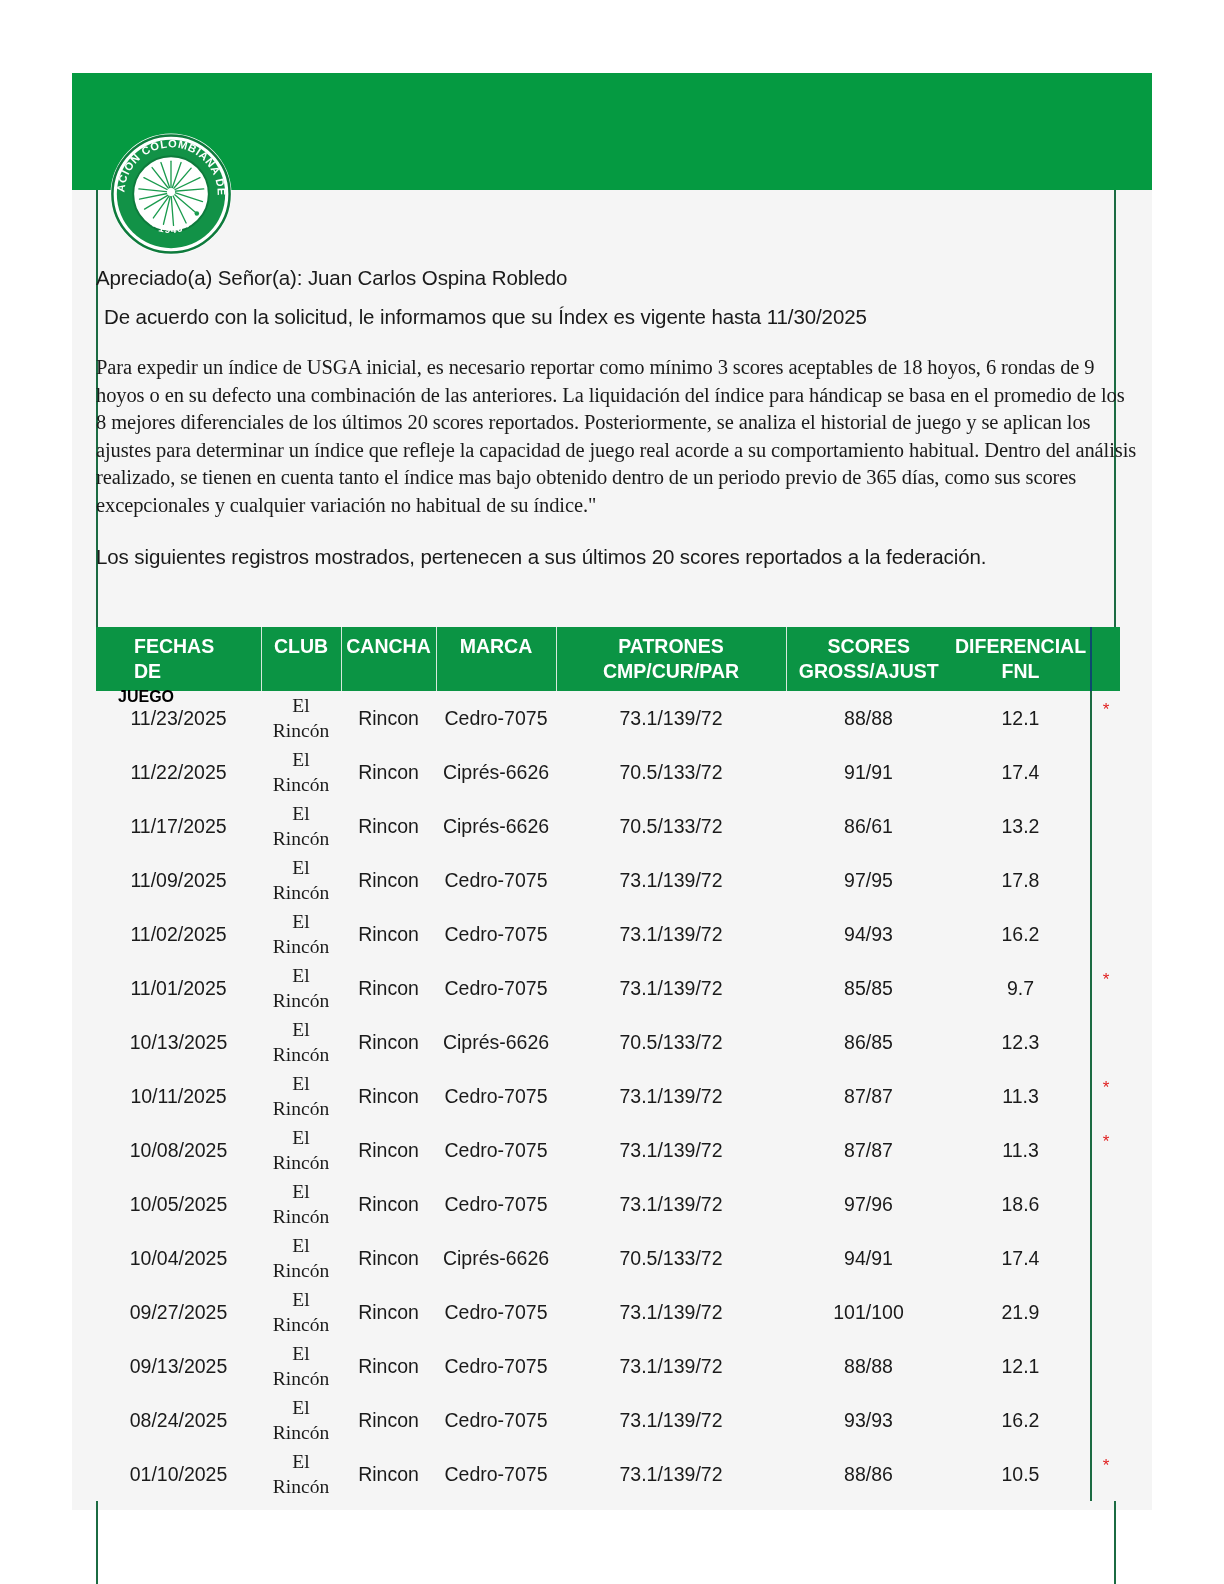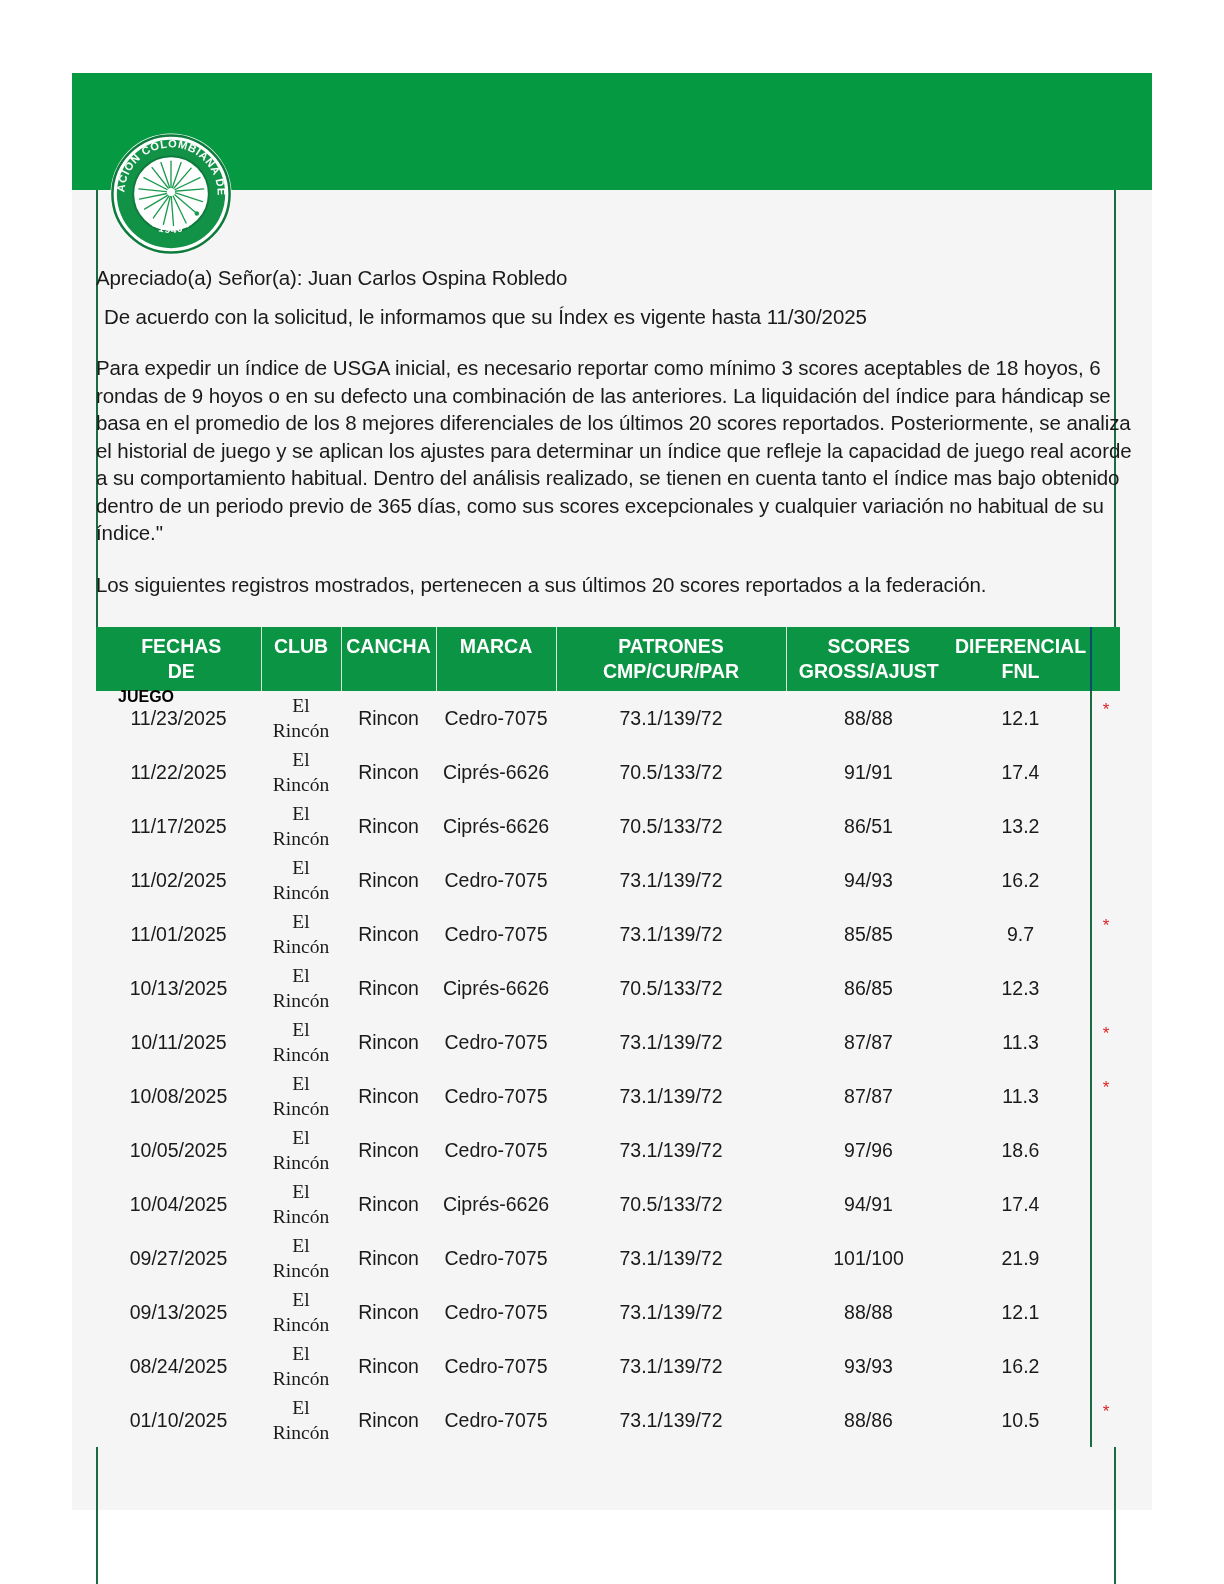--- a/index.html
+++ b/index.html
@@ -68,21 +68,21 @@
     width: 1042px;
   }
   .para {
     font-size: 20.5px;
     line-height: 27.5px;
     color: #1a1a1a;
     letter-spacing: -0.1px;
   }
   .para.salutation { margin-bottom: 11px; }
   .para.index-line { margin-bottom: 24px; margin-left: 8px; }
-  .para.block      { margin-bottom: 24px; }
+  .para.block      { margin-bottom: 24px; font-family: Liberation Serif, serif; }
 
   
   .table-wrap {
     position: absolute;
     left: 96px;
     top: 627px;
     width: 1024px;
   }
   table.scores {
     width: 1024px;
@@ -95,22 +95,22 @@
     font-size: 19.5px;
     font-weight: bold;
     line-height: 25px;
     padding: 7px 4px 7px 4px;
     vertical-align: top;
     border-right: 1.5px solid #d8e8dd;
     white-space: nowrap;
     overflow: visible;
   }
   table.scores thead th.first-col {
-    text-align: center;
-    padding-left: 10px;
+    text-align: left;
+    padding-left: 38px;
     position: relative;
   }
   table.scores thead th.no-sep { border-right: none; }
   table.scores thead th.last-col { border-right: 2px solid #0c4a6e; }
 
   
   .juego-overflow {
     position: absolute;
     left: 22px;
     top: 57px;
@@ -273,22 +273,32 @@
             <td>91/91</td>
             <td>17.4</td>
             <td class="flag-cell"></td>
           </tr>
           <tr>
             <td>11/17/2025</td>
             <td class="club-cell">El Rincón</td>
             <td>Rincon</td>
             <td>Ciprés-6626</td>
             <td>70.5/133/72</td>
-            <td>86/51</td>
+            <td>86/61</td>
             <td>13.2</td>
+            <td class="flag-cell"></td>
+          </tr>
+          <tr>
+            <td>11/09/2025</td>
+            <td class="club-cell">El Rincón</td>
+            <td>Rincon</td>
+            <td>Cedro-7075</td>
+            <td>73.1/139/72</td>
+            <td>97/95</td>
+            <td>17.8</td>
             <td class="flag-cell"></td>
           </tr>
           <tr>
             <td>11/02/2025</td>
             <td class="club-cell">El Rincón</td>
             <td>Rincon</td>
             <td>Cedro-7075</td>
             <td>73.1/139/72</td>
             <td>94/93</td>
             <td>16.2</td>

